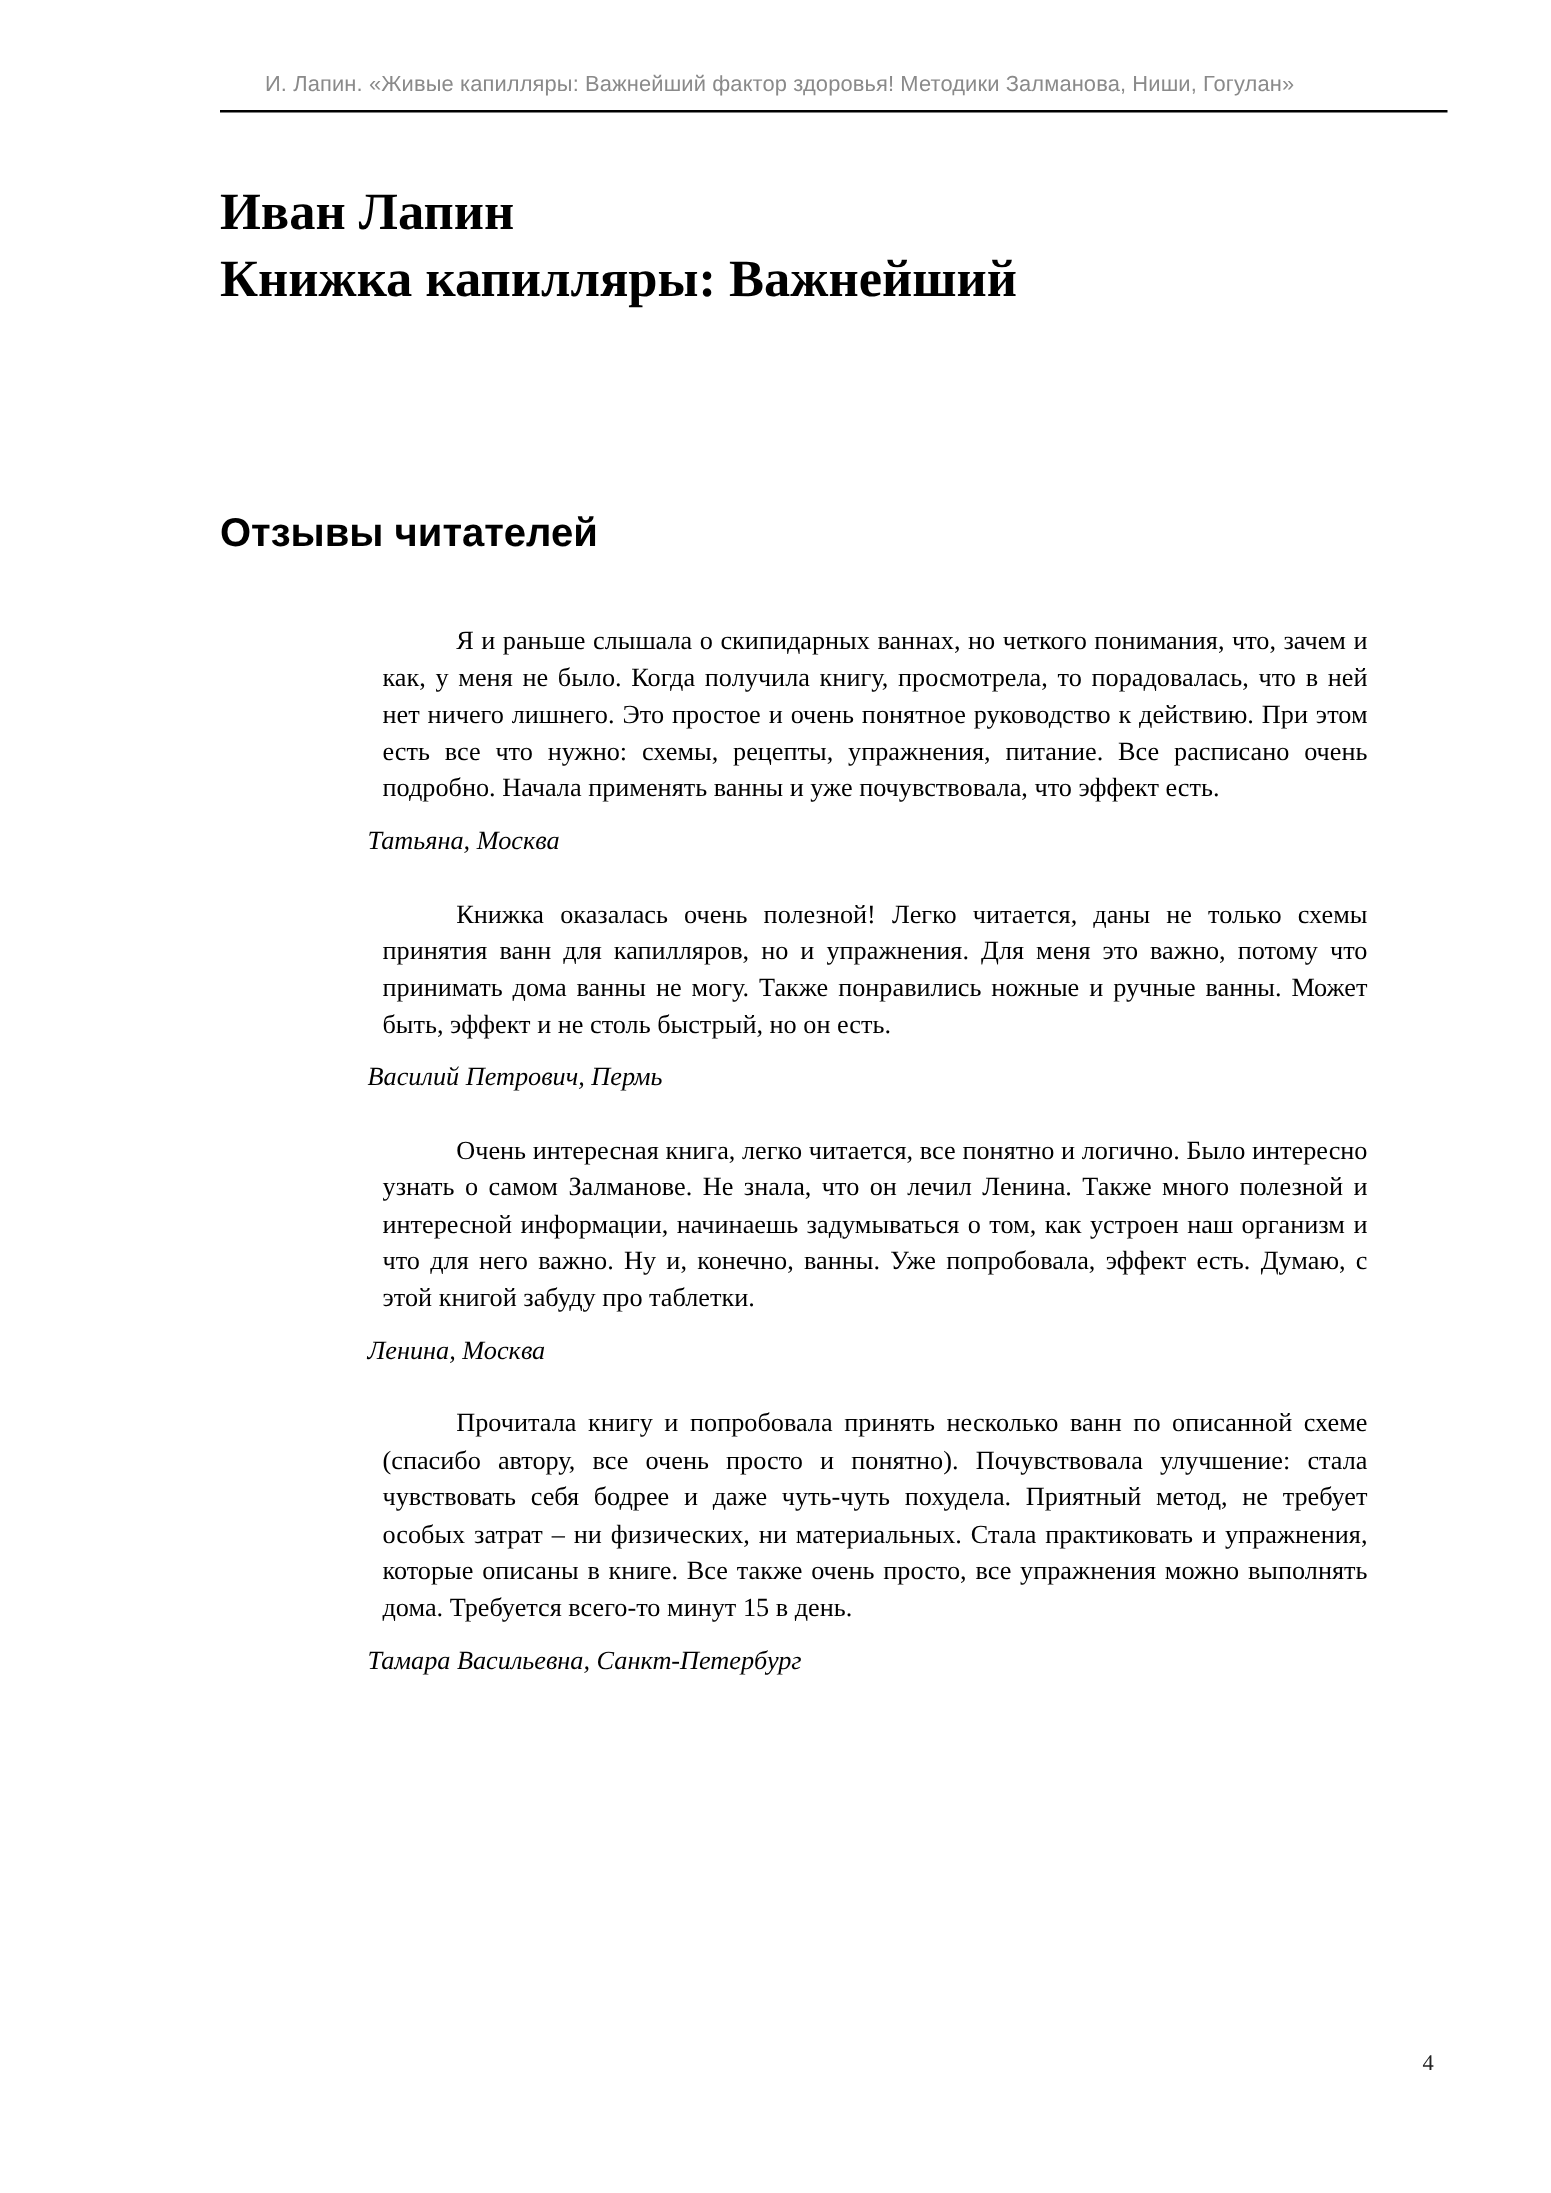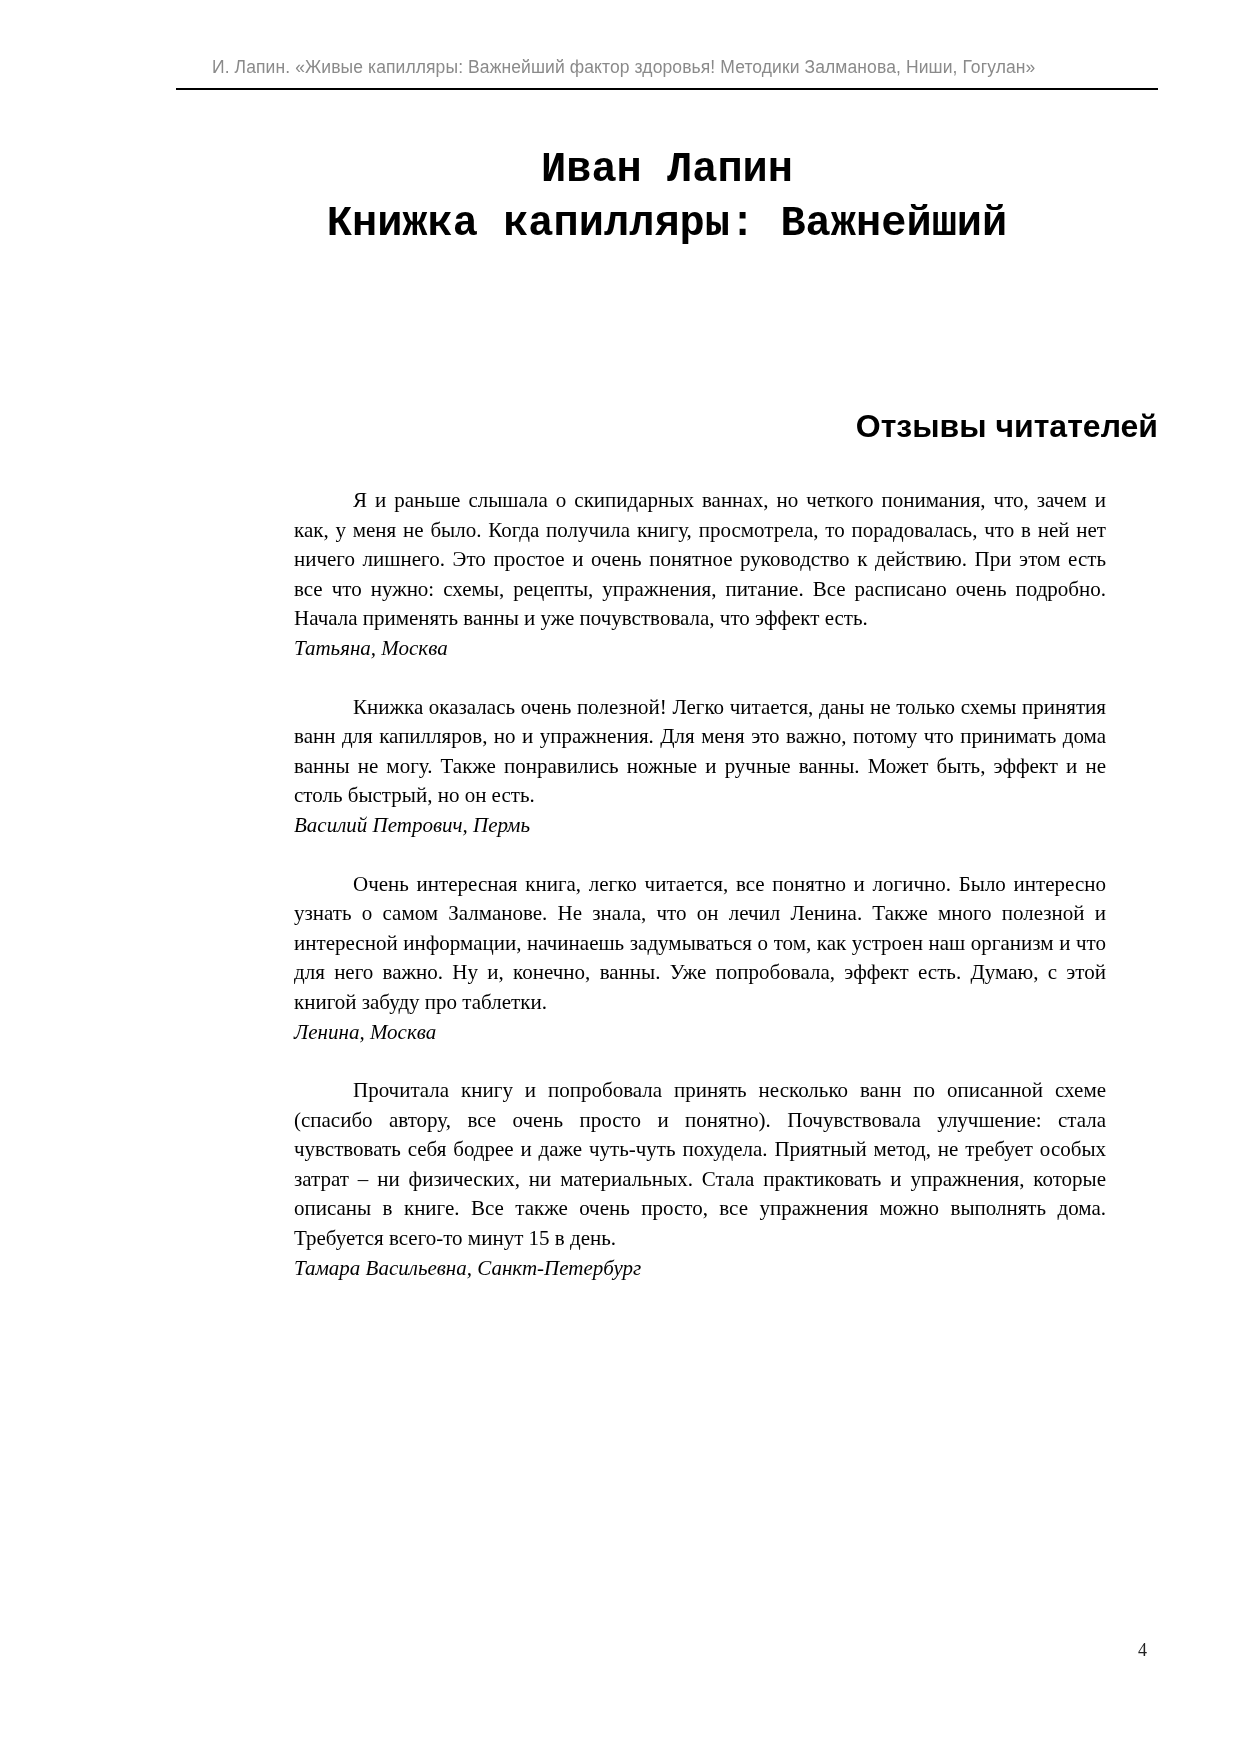--- a/index.html
+++ b/index.html
@@ -32,57 +32,56 @@
       top: 88px;
       width: 982px;
       height: 2px;
       background: #000;
     }
     .title-block {
       position: absolute;
       left: 176px;
       width: 982px;
       top: 143px;
-      text-align: center;
-      font-family: Liberation Mono, monospace;
+      font-family: Liberation Serif, serif;
       font-weight: bold;
       color: #000;
     }
     .title-line {
       font-size: 42px;
       line-height: 54px;
       display: block;
     }
     .subtitle {
       position: absolute;
       left: 176px;
       width: 982px;
       top: 406px;
-      text-align: right;
+      text-align: left;
       font-family: "Liberation Sans", sans-serif;
       font-weight: bold;
       font-size: 32px;
       line-height: 40px;
     }
     .reviews {
       position: absolute;
       left: 294px;
       top: 486px;
       width: 812px;
       font-family: "Liberation Serif", serif;
       font-size: 21px;
       line-height: 29.6px;
     }
     .review {
       margin: 0 0 29px 0;
     }
     .review-text {
       text-align: justify;
       text-indent: 59px;
-      margin: 0;
+      margin: 12px;
     }
     .review-author {
       font-style: italic;
       margin: 0;
     }
     .page-number {
       position: absolute;
       left: 1138px;
       top: 1640px;
       font-family: "Liberation Serif", serif;

